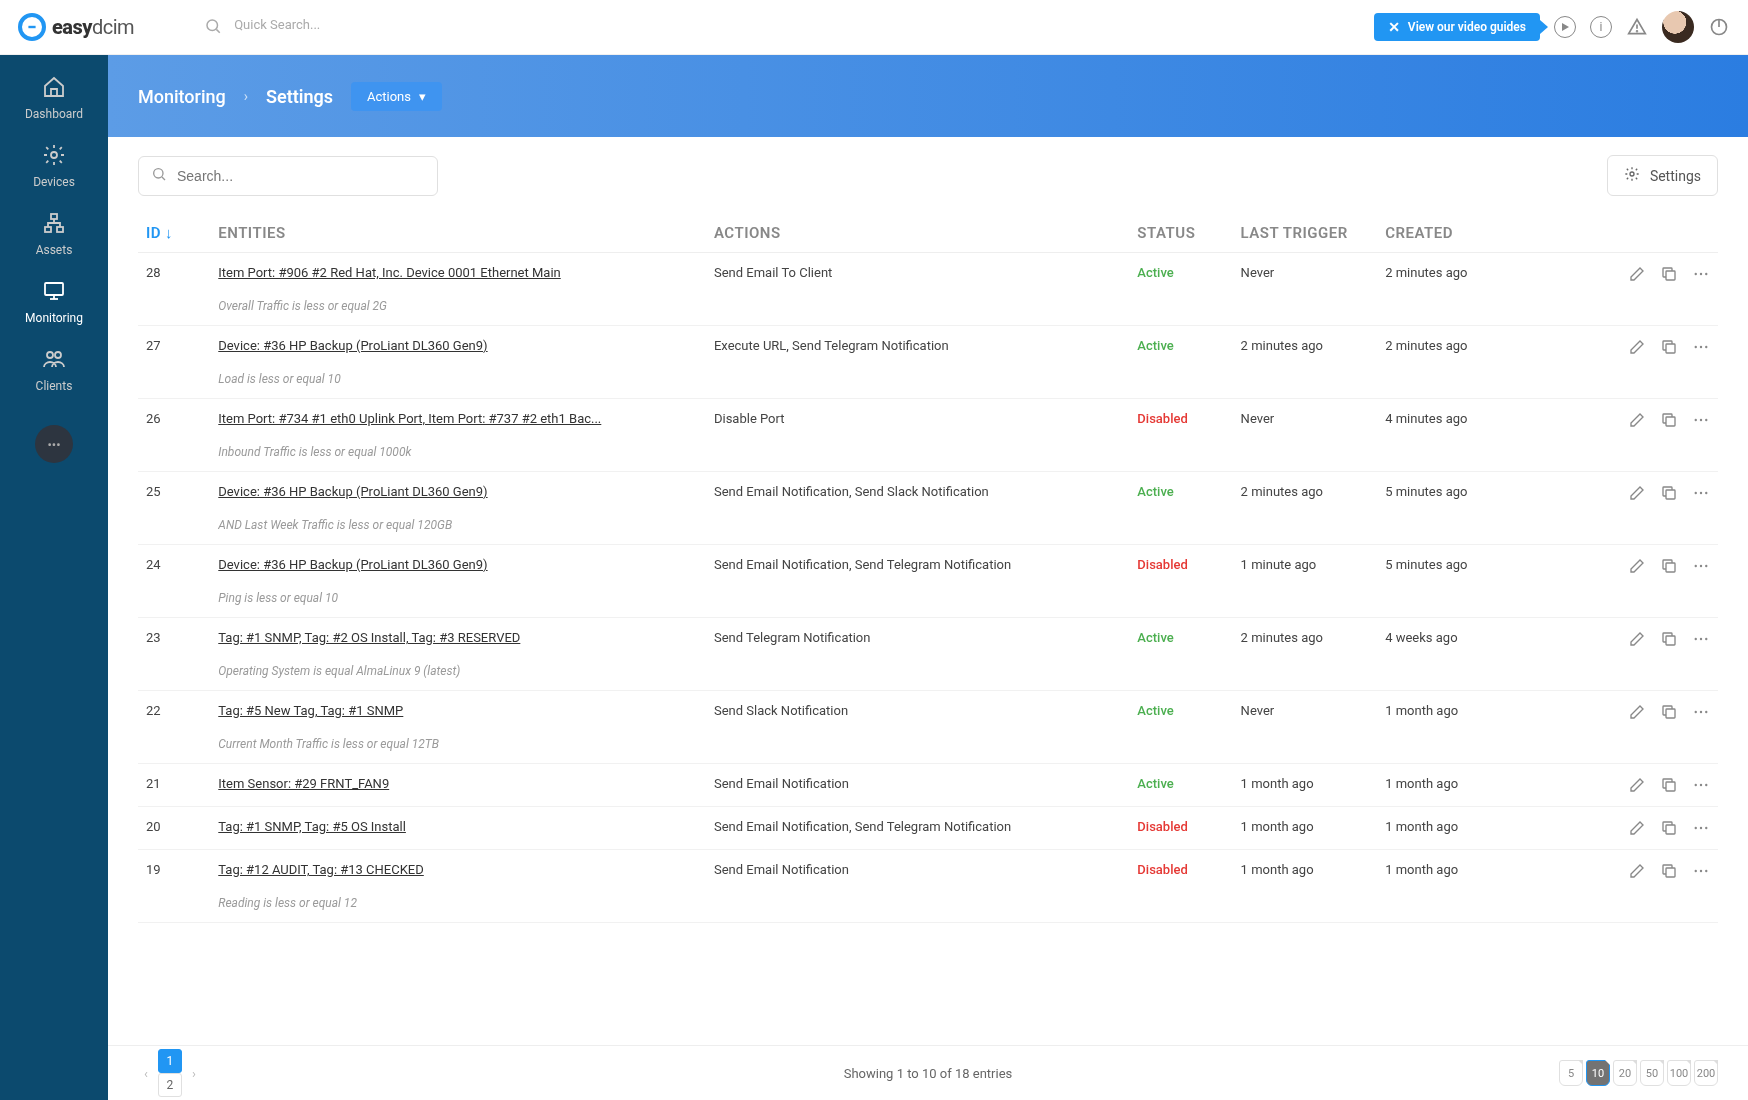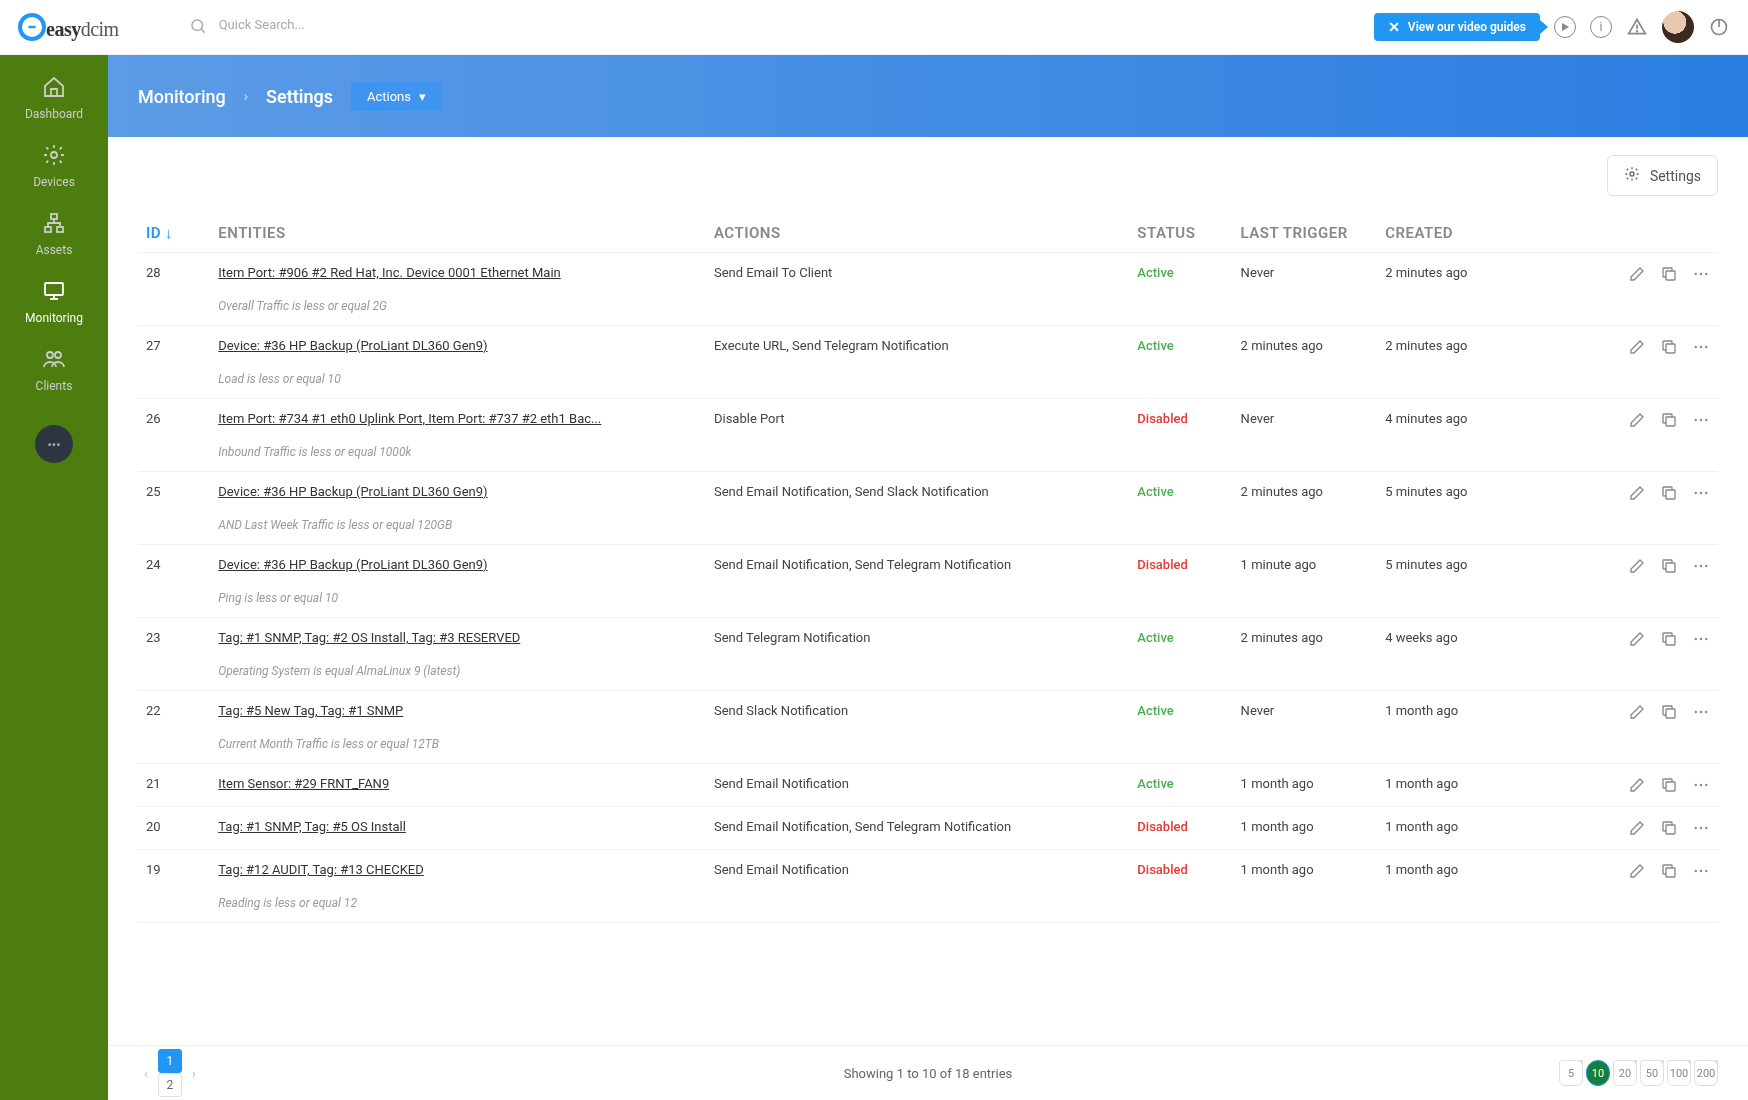--- a/index.html
+++ b/index.html
@@ -1,38 +1,38 @@
 <!DOCTYPE html>
 <html><head>
 <meta charset="utf-8">
 <style>
 * { margin: 0; padding: 0; box-sizing: border-box; }
 body { font-family: -apple-system, BlinkMacSystemFont, "Segoe UI", Roboto, sans-serif; background: #fff; color: #333; font-size: 13px; width: 1748px; height: 1100px; overflow: hidden; }
 
 
 .topbar { height: 55px; display: flex; align-items: center; padding: 0 18px; border-bottom: 1px solid #f0f0f0; }
-.logo { display: flex; align-items: flex-end; gap: 0; font-family: Liberation Serif, serif; }
+.logo { display: flex; align-items: center; gap: 6px; }
 .logo-mark { width: 28px; height: 28px; border-radius: 50%; border: 4px solid #2196f3; display: flex; align-items: center; justify-content: center; color: #2196f3; font-weight: bold; }
 .logo-text { font-size: 20px; font-weight: 600; color: #333; letter-spacing: -0.5px; }
 .logo-text .bold { font-weight: 800; }
 .logo-text .thin { font-weight: 400; color: #555; }
 .topsearch { margin-left: 70px; display: flex; gap: 12px; color: #aaa; }
 .top-right { margin-left: auto; display: flex; align-items: center; gap: 14px; }
 .video-guides { background: #2196f3; color: #fff; padding: 7px 14px; border-radius: 4px; font-size: 12px; font-weight: 600; display: flex; align-items: center; gap: 8px; position: relative; }
 .video-guides::after { content: ""; position: absolute; right: -8px; top: 50%; transform: translateY(-50%); border-left: 8px solid #2196f3; border-top: 7px solid transparent; border-bottom: 7px solid transparent; }
 .vg-close { font-size: 14px; line-height: 1; }
 .icon-circle { width: 22px; height: 22px; border: 1.5px solid #888; border-radius: 50%; display: flex; align-items: center; justify-content: center; font-size: 12px; color: #888; }
 .icon-plain { width: 22px; height: 22px; display: flex; align-items: center; justify-content: center; color: #888; }
 .avatar { width: 32px; height: 32px; border-radius: 50%; background: radial-gradient(circle at 40% 35%, #e8c8b0 0 40%, #3a2a20 41% 100%); }
 
 
 .main { display: flex; height: calc(100% - 55px); }
 
 
-.sidebar { width: 108px; background: #4d7c0f; color: #fff; display: flex; flex-direction: column; align-items: center; padding-top: 20px; gap: 22px; }
+.sidebar { width: 108px; background: #0c4a6e; color: #fff; display: flex; flex-direction: column; align-items: center; padding-top: 20px; gap: 22px; }
 .sb-item { display: flex; flex-direction: column; align-items: center; gap: 8px; color: #ccc; font-size: 12px; cursor: pointer; }
 .sb-item svg { width: 24px; height: 24px; }
 .sb-item.active { color: #fff; }
 .sb-more { width: 38px; height: 38px; border-radius: 50%; background: #2d3540; display: flex; align-items: center; justify-content: center; color: #aaa; margin-top: 10px; }
 
 
 .content { flex: 1; display: flex; flex-direction: column; position: relative; }
 
 
 .blueheader { background: linear-gradient(90deg, #5c9ce6 0%, #2b7de1 100%); height: 82px; display: flex; align-items: center; padding: 0 30px; gap: 18px; color: #fff; }
@@ -65,21 +65,21 @@
 
 .footer { height: 55px; border-top: 1px solid #eee; display: flex; align-items: center; padding: 0 30px; font-size: 13px; color: #666; }
 .paginator { display: flex; align-items: center; gap: 4px; }
 .page-btn { min-width: 24px; height: 24px; display: flex; align-items: center; justify-content: center; border: 1px solid #e0e0e0; border-radius: 3px; color: #666; font-size: 12px; cursor: pointer; background: #fff; }
 .page-btn.active { background: #2196f3; color: #fff; border-color: #2196f3; }
 .page-nav { color: #bbb; padding: 0 6px; cursor: pointer; }
 .footer-center { position: absolute; left: 50%; transform: translateX(-50%); }
 .page-size { margin-left: auto; display: flex; align-items: center; gap: 3px; }
 .size-btn { min-width: 24px; height: 26px; display: flex; align-items: center; justify-content: center; border: 1px solid #e0e0e0; border-radius: 3px 3px 6px 6px; color: #888; font-size: 11px; cursor: pointer; background: #fff; position: relative; }
 .size-btn::before { content: ""; position: absolute; top: -1px; right: -1px; border-top: 5px solid #ddd; border-left: 5px solid transparent; }
-.size-btn.active { background: #15803d; color: #fff; border-color: #2196f3; border-radius: 12px; }
+.size-btn.active { background: #737373; color: #fff; border-color: #2196f3; }
 .size-btn.active::before { border-top-color: #fff; }
 </style>
 </head>
 <body>
 
 <div class="topbar">
   <div class="logo">
     <div class="logo-mark">
       <svg viewBox="0 0 10 10" width="12" height="12">
           <path d="M2 5 h6" stroke="#2196f3" stroke-width="2" fill="none"></path>
@@ -176,20 +176,29 @@
       <span class="bc-item">Monitoring</span>
       <span class="bc-sep">›</span>
       <span class="bc-current">Settings</span>
       <div class="actions-btn">
         <span>Actions</span>
         <span>▾</span>
       </div>
     </div>
 
     <div class="toolbar">
+      <div class="searchbox">
+        <span>
+          <svg width="16" height="16" viewBox="0 0 24 24" fill="none" stroke="#999" stroke-width="2">
+              <circle cx="11" cy="11" r="7"></circle>
+              <line x1="21" y1="21" x2="16.5" y2="16.5"></line>
+            </svg>
+        </span>
+        <input placeholder="Search..." style="">
+      </div>
       <div class="settings-btn">
         <span>
           <svg width="16" height="16" viewBox="0 0 24 24" fill="none" stroke="#666" stroke-width="2">
               <circle cx="12" cy="12" r="3"></circle>
               <path d="M12 2v3M12 19v3M4.2 4.2l2.1 2.1M17.7 17.7l2.1 2.1M2 12h3M19 12h3M4.2 19.8l2.1-2.1M17.7 6.3l2.1-2.1"></path>
             </svg>
         </span>
         <span>Settings</span>
       </div>
     </div>

